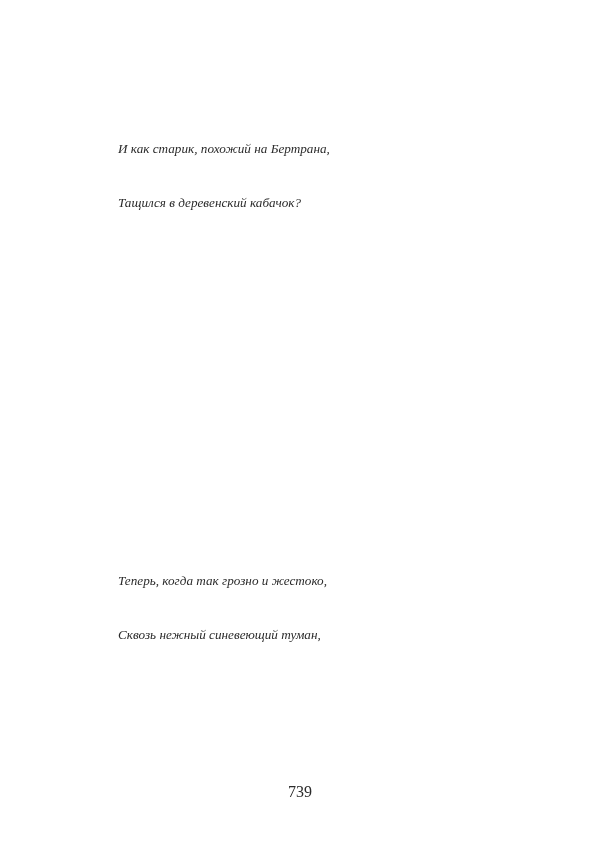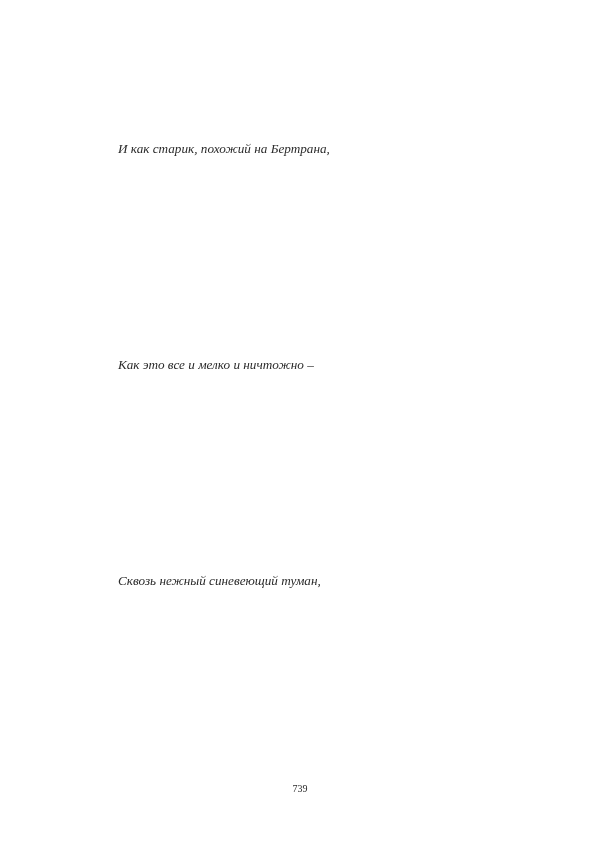--- a/index.html
+++ b/index.html
@@ -39,46 +39,47 @@
     height: 18px;
   }
 
   
   .folio {
     position: absolute;
     left: 0;
     right: 0;
     top: 783px;
     text-align: center;
-    font-size: 10px;
+    font-size: 16px;
     font-family: "Liberation Serif", "DejaVu Serif", serif;
     color: #2b2b2b;
   }
 </style>
 </head>
 <body>
 
 <div class="page">
   <div class="content">
 
     <div class="verse">
 
       <div>
         <div class="line">И как старик, похожий на Бертрана,</div>
+        <div class="line">Тащился в деревенский кабачок?</div>
       </div>
 
       <div class="stanza-gap"></div>
 
       <div>
-        <div class="line">Как это все и мелко и ничтожно –</div>
       </div>
 
       <div class="stanza-gap"></div>
 
       <div>
+        <div class="line">Теперь, когда так грозно и жестоко,</div>
         <div class="line">Сквозь нежный синевеющий туман,</div>
         
         
       </div>
     </div>
 
   </div>
 
   <div class="folio">739</div>
 </div>

